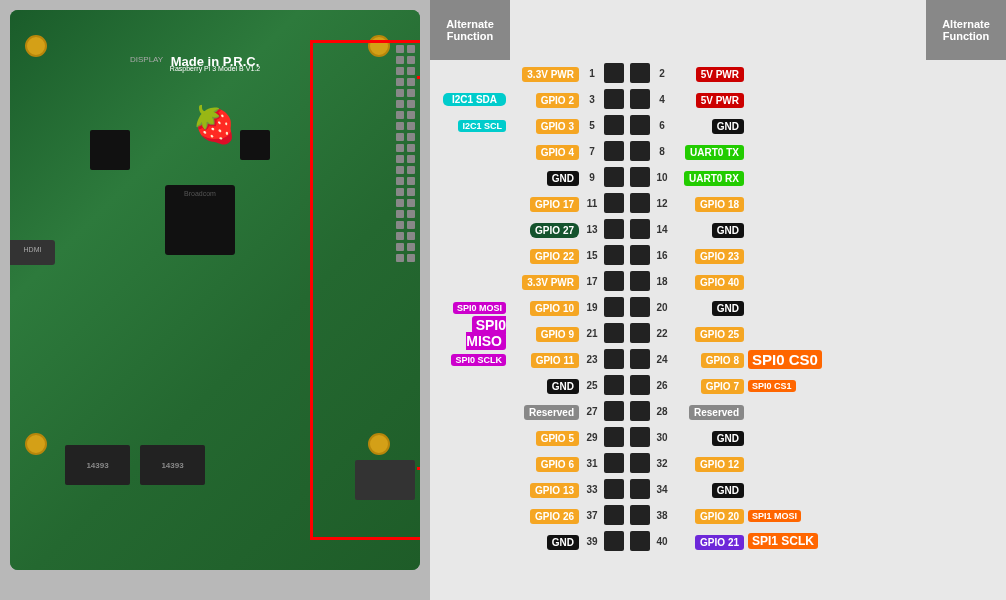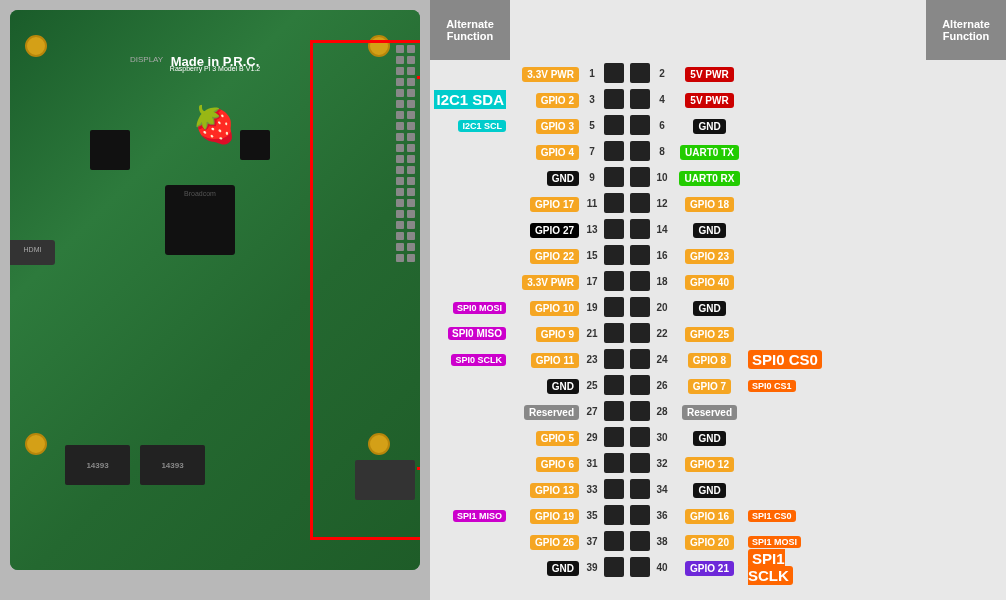--- a/index.html
+++ b/index.html
@@ -251,21 +251,21 @@
     
     .right-pin {
       width: 20px;
       text-align: center;
       font-size: 10px;
       font-weight: bold;
       color: #333;
     }
     .right-label {
       width: 72px;
-      text-align: center;
+      text-align: right;
       padding-left: 3px;
     }
     .right-label span {
       display: inline-block;
       padding: 2px 5px;
       border-radius: 3px;
       font-size: 10px;
       font-weight: bold;
       color: white;
     }
@@ -414,21 +414,21 @@
     <div class="right-pin">2</div>
     <div class="right-label">
       <span style="background:#cc0000;">5V PWR</span>
     </div>
     <div class="right-alt">
       
     </div>
   </div>
         <div class="gpio-row">
     <div class="left-alt">
-      <span style="background:#00cccc; color:white; padding:1px 2px; border-radius:0; font-size:15px; font-weight:bold;">I2C1 SDA</span>
+      <span style="background:#00cccc; color:white; padding:1px 9px; border-radius:5px; font-size:10px; font-weight:bold;">I2C1 SDA</span>
     </div>
     <div class="left-label">
       <span style="background:#f5a623;">GPIO 2</span>
     </div>
     <div class="left-pin">3</div>
     <div class="center-pins">
       <div class="two-pins">
         <div class="pin-block"></div>
         <div class="pin-block"></div>
       </div>
@@ -527,21 +527,21 @@
     </div>
     <div class="right-alt">
       
     </div>
   </div>
         <div class="gpio-row">
     <div class="left-alt">
       
     </div>
     <div class="left-label">
-      <span style="background:#000000;">GPIO 27</span>
+      <span style="background:#14532d;border-radius:6px;">GPIO 27</span>
     </div>
     <div class="left-pin">13</div>
     <div class="center-pins">
       <div class="two-pins">
         <div class="pin-block"></div>
         <div class="pin-block"></div>
       </div>
     </div>
     <div class="right-pin">14</div>
     <div class="right-label">
@@ -612,21 +612,21 @@
     <div class="right-pin">20</div>
     <div class="right-label">
       <span style="background:#111111;">GND</span>
     </div>
     <div class="right-alt">
       
     </div>
   </div>
         <div class="gpio-row">
     <div class="left-alt">
-      <span style="background:#cc00cc; color:white; padding:1px 4px; border-radius:3px; font-size:10px; font-weight:bold;">SPI0 MISO</span>
+      <span style="background:#cc00cc; color:white; padding:1px 4px; border-radius:3px; font-size:14px; font-weight:bold;">SPI0 MISO</span>
     </div>
     <div class="left-label">
       <span style="background:#f5a623;">GPIO 9</span>
     </div>
     <div class="left-pin">21</div>
     <div class="center-pins">
       <div class="two-pins">
         <div class="pin-block"></div>
         <div class="pin-block"></div>
       </div>
@@ -766,42 +766,20 @@
     <div class="right-pin">34</div>
     <div class="right-label">
       <span style="background:#111111;">GND</span>
     </div>
     <div class="right-alt">
       
     </div>
   </div>
         <div class="gpio-row">
     <div class="left-alt">
-      <span style="background:#cc00cc; color:white; padding:1px 4px; border-radius:3px; font-size:9px; font-weight:bold;">SPI1 MISO</span>
-    </div>
-    <div class="left-label">
-      <span style="background:#f5a623;">GPIO 19</span>
-    </div>
-    <div class="left-pin">35</div>
-    <div class="center-pins">
-      <div class="two-pins">
-        <div class="pin-block"></div>
-        <div class="pin-block"></div>
-      </div>
-    </div>
-    <div class="right-pin">36</div>
-    <div class="right-label">
-      <span style="background:#f5a623;">GPIO 16</span>
-    </div>
-    <div class="right-alt">
-      <span style="background:#ff6600; color:white; padding:1px 4px; border-radius:3px; font-size:9px; font-weight:bold;">SPI1 CS0</span>
-    </div>
-  </div>
-        <div class="gpio-row">
-    <div class="left-alt">
       
     </div>
     <div class="left-label">
       <span style="background:#f5a623;">GPIO 26</span>
     </div>
     <div class="left-pin">37</div>
     <div class="center-pins">
       <div class="two-pins">
         <div class="pin-block"></div>
         <div class="pin-block"></div>
@@ -827,18 +805,18 @@
       <div class="two-pins">
         <div class="pin-block"></div>
         <div class="pin-block"></div>
       </div>
     </div>
     <div class="right-pin">40</div>
     <div class="right-label">
       <span style="background:#6d28d9;">GPIO 21</span>
     </div>
     <div class="right-alt">
-      <span style="background:#ff6600; color:white; padding:1px 4px; border-radius:3px; font-size:15px; font-weight:bold;">SPI1 SCLK</span>
+      <span style="background:#ff6600; color:white; padding:1px 4px; border-radius:3px; font-size:12px; font-weight:bold;">SPI1 SCLK</span>
     </div>
   </div>
       </div>
   </div>
 </div>
 
 </body></html>

